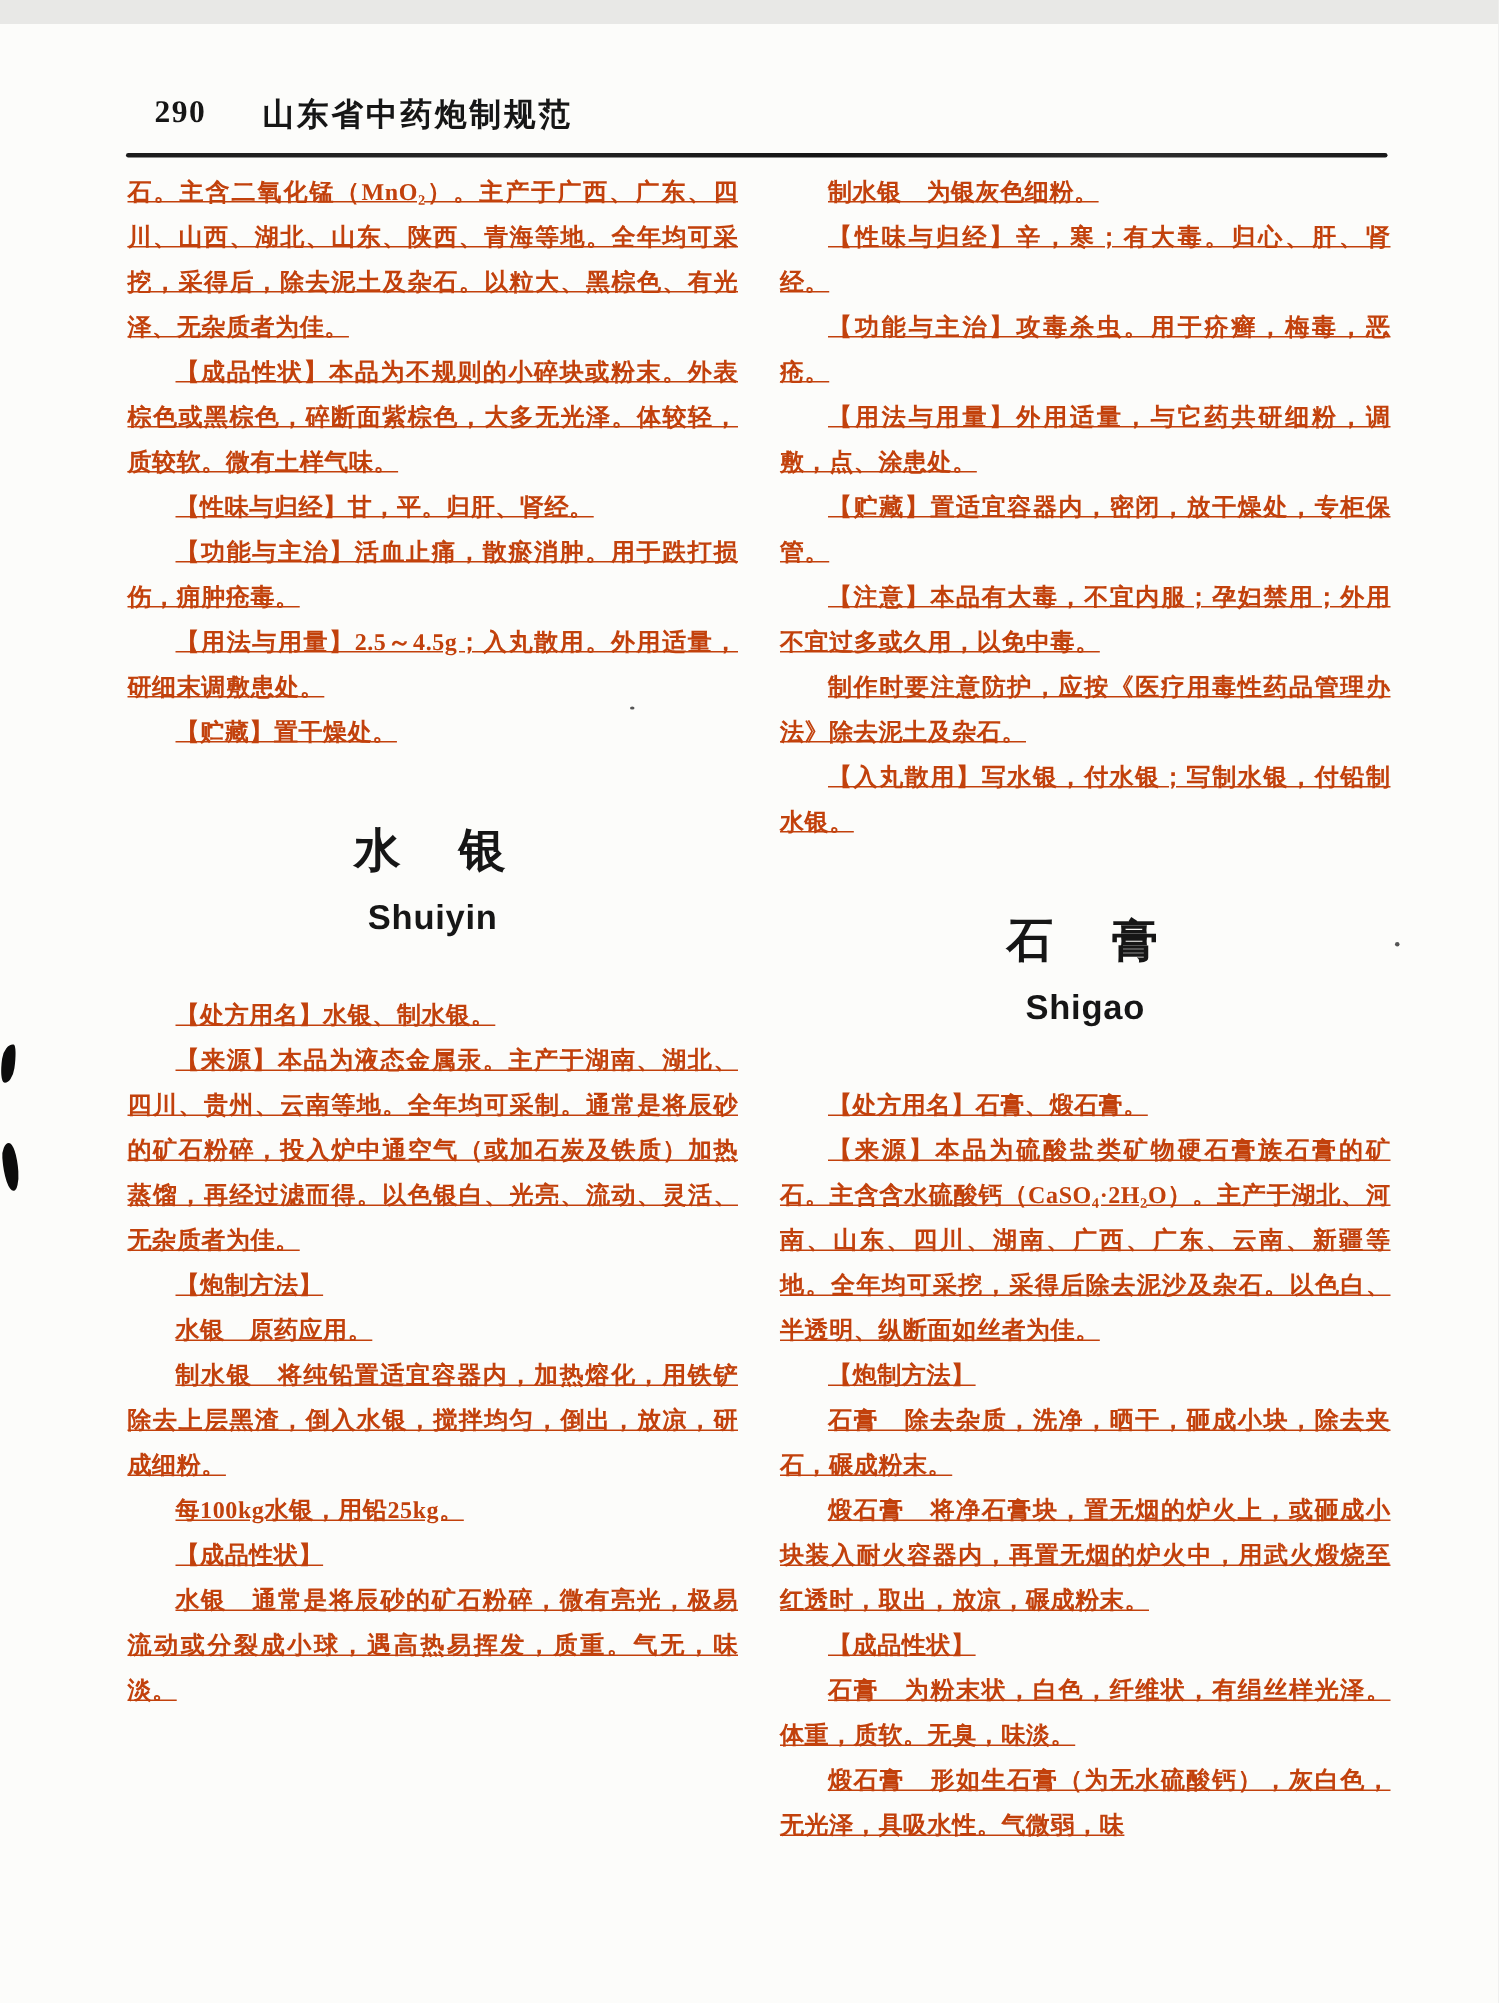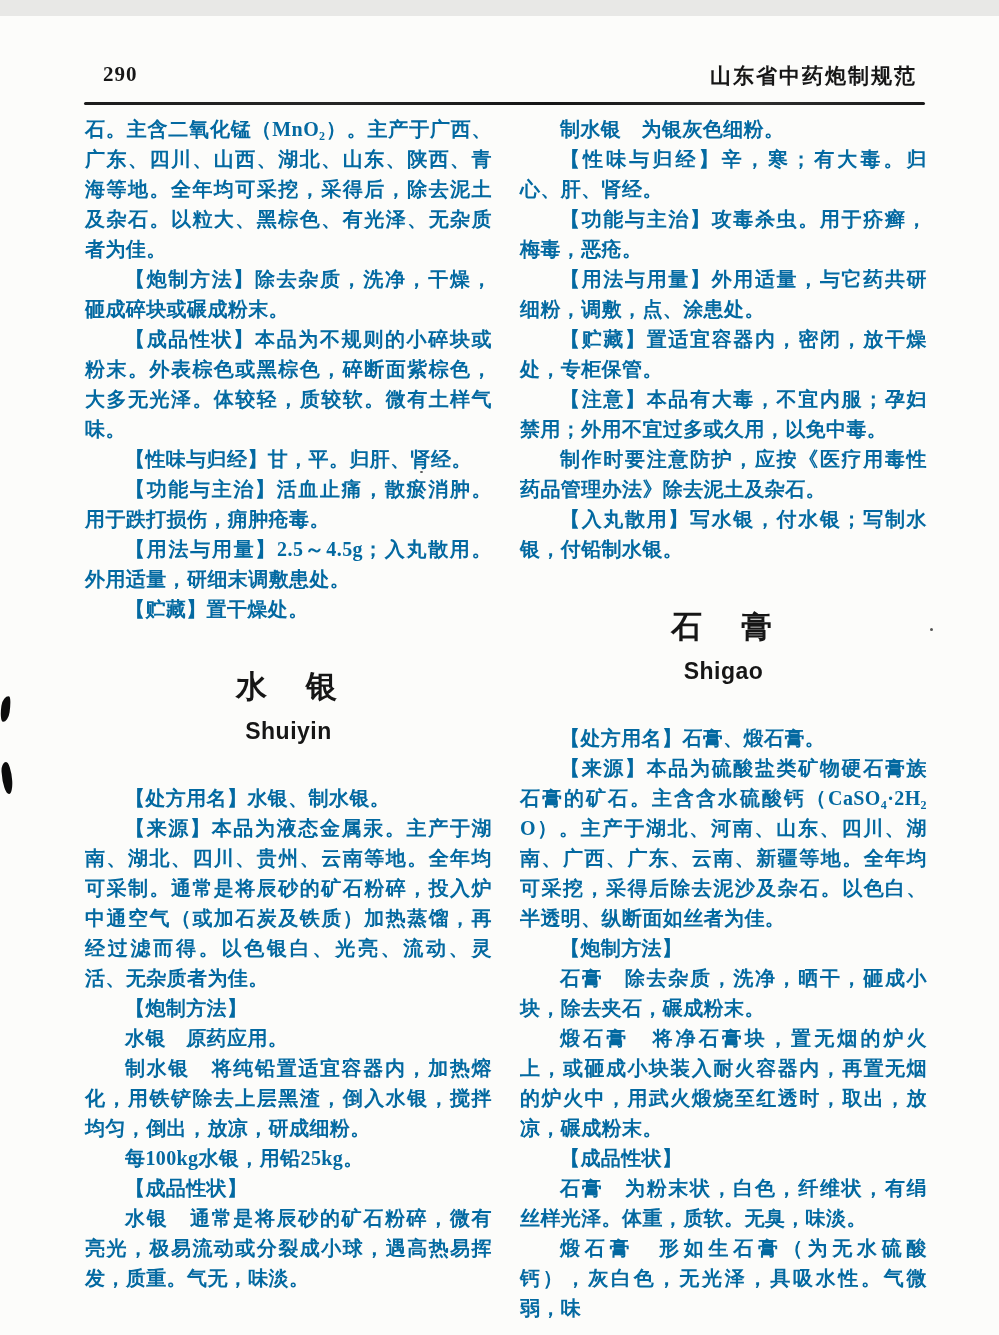--- a/index.html
+++ b/index.html
@@ -25,23 +25,23 @@
     position: absolute;
     left: 18px;
     top: 4px;
     font-size: 21px;
     font-weight: 600;
     letter-spacing: 1px;
     font-family: "Liberation Serif", serif;
   }
   .header-title {
     position: absolute;
-    left: 0; right: 7px;
+    left: 0; right: 17px;
     top: 4px;
-    text-align: right;
+    text-align: left;
     padding-left: 90px;
     font-size: 21px;
     font-weight: 700;
     letter-spacing: 2px;
   }
   .header-rule {
     position: absolute;
     top: 86px;
     left: 84px;
     right: 74px;
@@ -52,29 +52,30 @@
   .columns {
     position: absolute;
     top: 98px;
     left: 85px;
     right: 72px;
     display: flex;
     gap: 28px;
   }
   .col { flex: 1 1 0; }
   .para {
-    font-size: 20px;
+    font-size: 16px;
     line-height: 30px;
     font-weight: 600;
     letter-spacing: 0.4px;
     text-align: justify;
     text-justify: inter-character;
     word-break: break-all;
     text-indent: 2em;
-    color: #0369a1;
+    color: #c2410c;
+    text-decoration: underline;
   }
   .para.no-indent { text-indent: 0; }
   .section-heading {
     margin: 42px 0 38px 0;
     text-align: center;
   }
   .section-title-cn {
     font-size: 31px;
     font-weight: 700;
     letter-spacing: 4px;
@@ -121,21 +122,20 @@
 
   <div class="ink-mark ink-mark-1"></div>
   <div class="ink-mark ink-mark-2"></div>
   <div class="speck" style="left:930px;top:612px;width:3px;height:3px;"></div>
   <div class="speck" style="left:420px;top:455px;width:3px;height:2px;"></div>
 
   <div class="columns">
 
     <div class="col">
       <p class="para no-indent">石。主含二氧化锰（MnO₂）。主产于广西、广东、四川、山西、湖北、山东、陕西、青海等地。全年均可采挖，采得后，除去泥土及杂石。以粒大、黑棕色、有光泽、无杂质者为佳。</p>
-      <p class="para">【炮制方法】除去杂质，洗净，干燥，砸成碎块或碾成粉末。</p>
       <p class="para">【成品性状】本品为不规则的小碎块或粉末。外表棕色或黑棕色，碎断面紫棕色，大多无光泽。体较轻，质较软。微有土样气味。</p>
       <p class="para">【性味与归经】甘，平。归肝、肾经。</p>
       <p class="para">【功能与主治】活血止痛，散瘀消肿。用于跌打损伤，痈肿疮毒。</p>
       <p class="para">【用法与用量】2.5～4.5g；入丸散用。外用适量，研细末调敷患处。</p>
       <p class="para">【贮藏】置干燥处。</p>
 
       <div class="section-heading">
         <div class="section-title-cn">水　银</div>
         <div class="section-title-pinyin">Shuiyin</div>
       </div>

